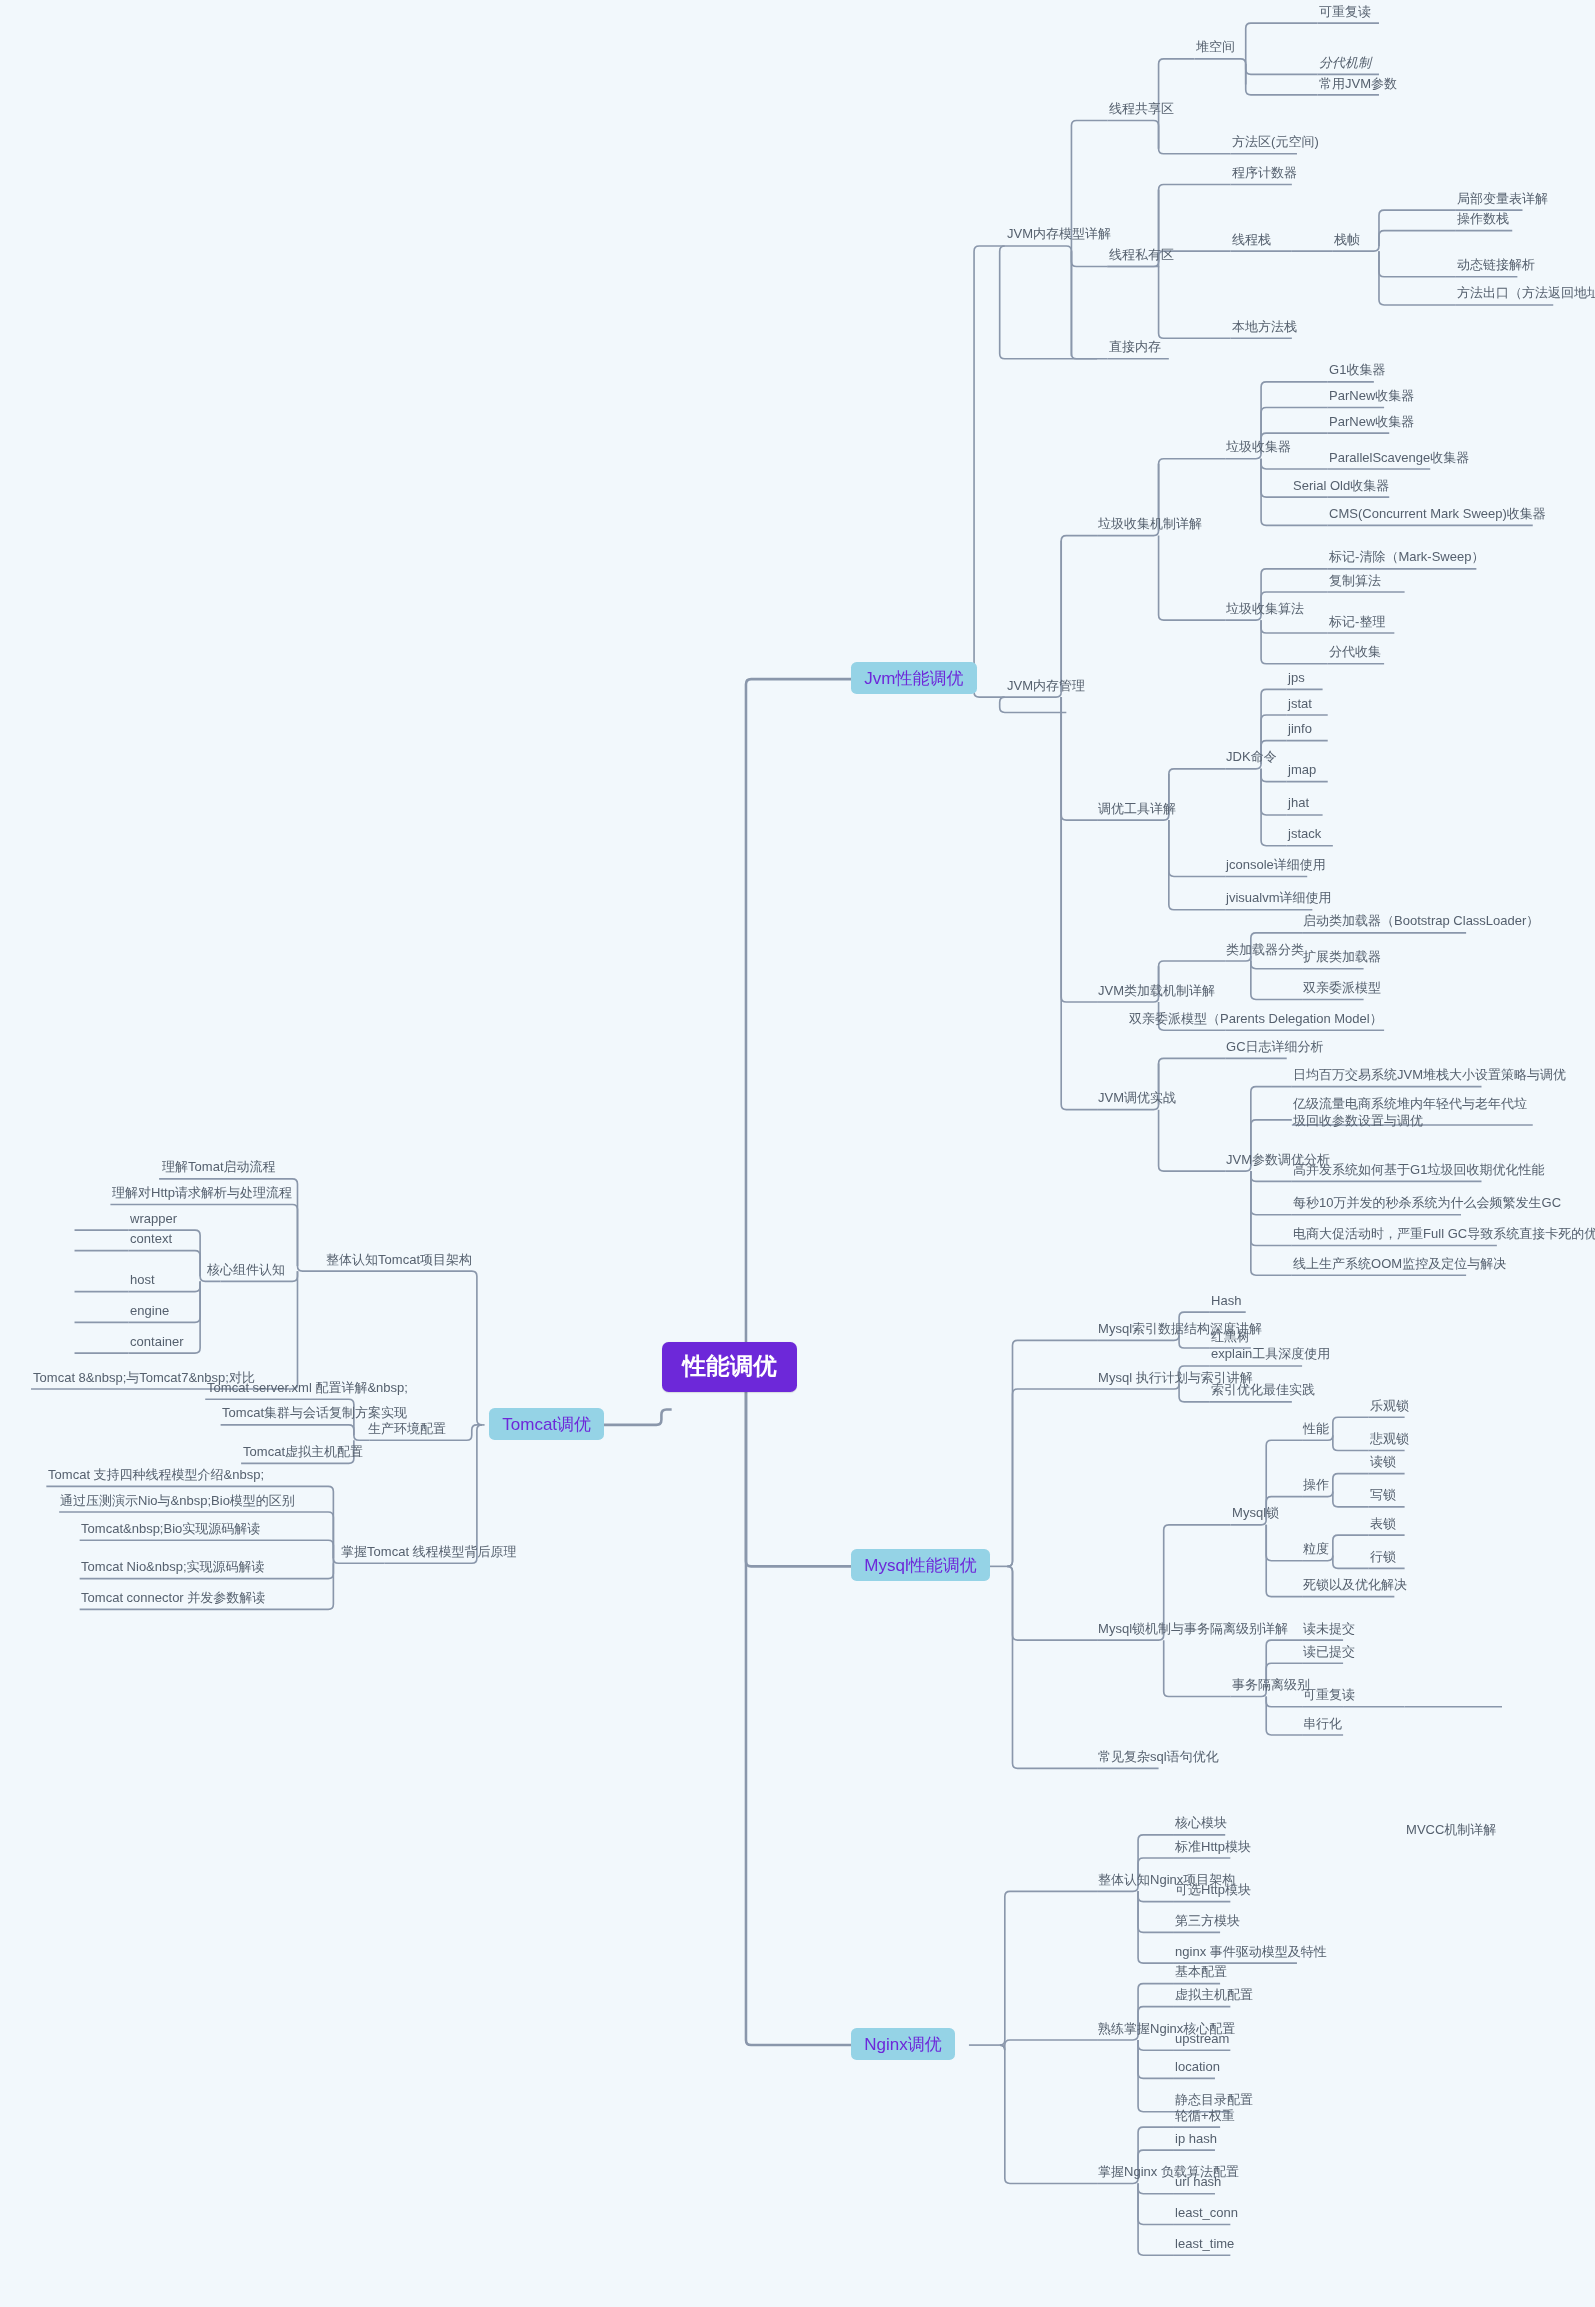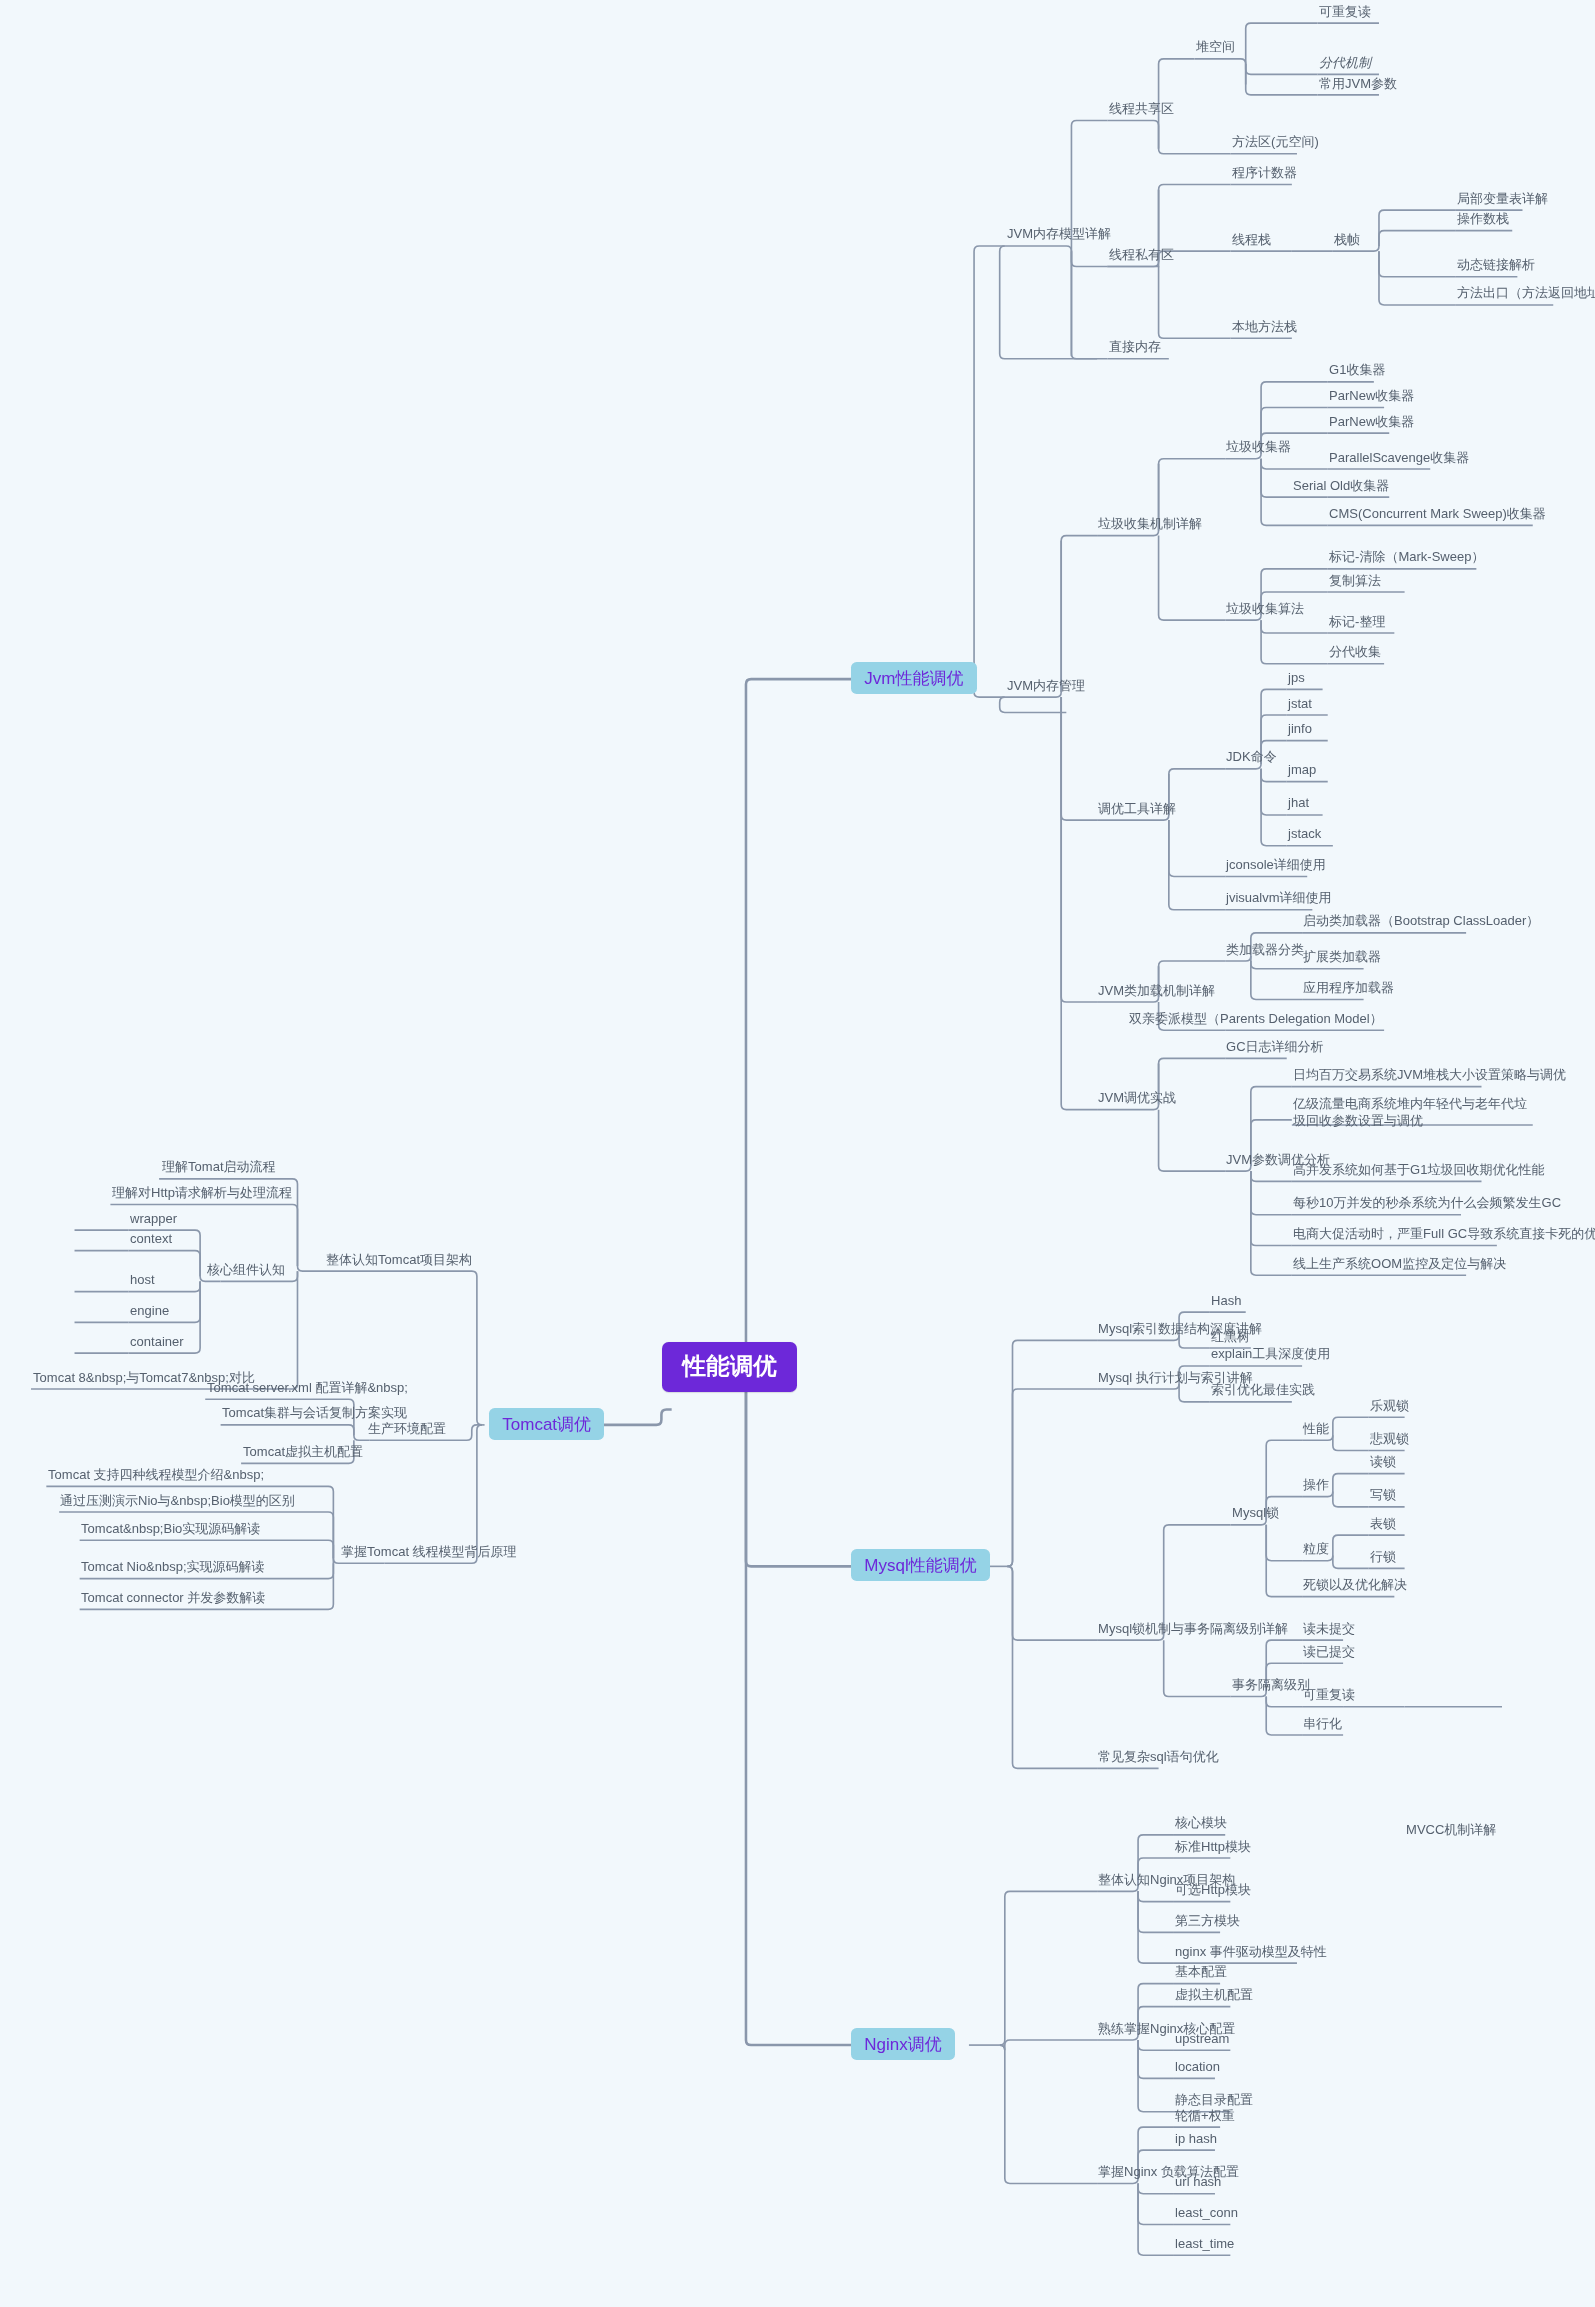--- a/index.html
+++ b/index.html
@@ -353,21 +353,21 @@
 <div class="node t" style="left:1285px;top:762px;">jmap</div>
 <div class="node t" style="left:1285px;top:795px;">jhat</div>
 <div class="node t" style="left:1285px;top:826px;">jstack</div>
 <div class="node t" style="left:1223px;top:857px;">jconsole详细使用</div>
 <div class="node t" style="left:1223px;top:890px;">jvisualvm详细使用</div>
 
 <div class="node t" style="left:1095px;top:983px;">JVM类加载机制详解</div>
 <div class="node t" style="left:1223px;top:942px;">类加载器分类</div>
 <div class="node t" style="left:1300px;top:913px;">启动类加载器（Bootstrap ClassLoader）</div>
 <div class="node t" style="left:1300px;top:949px;">扩展类加载器</div>
-<div class="node t" style="left:1300px;top:980px;">应用程序加载器</div>
+<div class="node t" style="left:1300px;top:980px;">双亲委派模型</div>
 <div class="node t" style="left:1126px;top:1011px;">双亲委派模型（Parents Delegation Model）</div>
 
 <div class="node t" style="left:1095px;top:1090px;">JVM调优实战</div>
 <div class="node t" style="left:1223px;top:1039px;">GC日志详细分析</div>
 <div class="node t" style="left:1223px;top:1152px;">JVM参数调优分析</div>
 <div class="node t" style="left:1290px;top:1067px;">日均百万交易系统JVM堆栈大小设置策略与调优</div>
 <div class="node t wrap" style="left:1290px;top:1094px;width:246px;">亿级流量电商系统堆内年轻代与老年代垃圾回收参数设置与调优</div>
 <div class="node t" style="left:1290px;top:1162px;">高并发系统如何基于G1垃圾回收期优化性能</div>
 <div class="node t" style="left:1290px;top:1195px;">每秒10万并发的秒杀系统为什么会频繁发生GC</div>
 <div class="node t" style="left:1290px;top:1226px;">电商大促活动时，严重Full GC导致系统直接卡死的优化实战</div>

